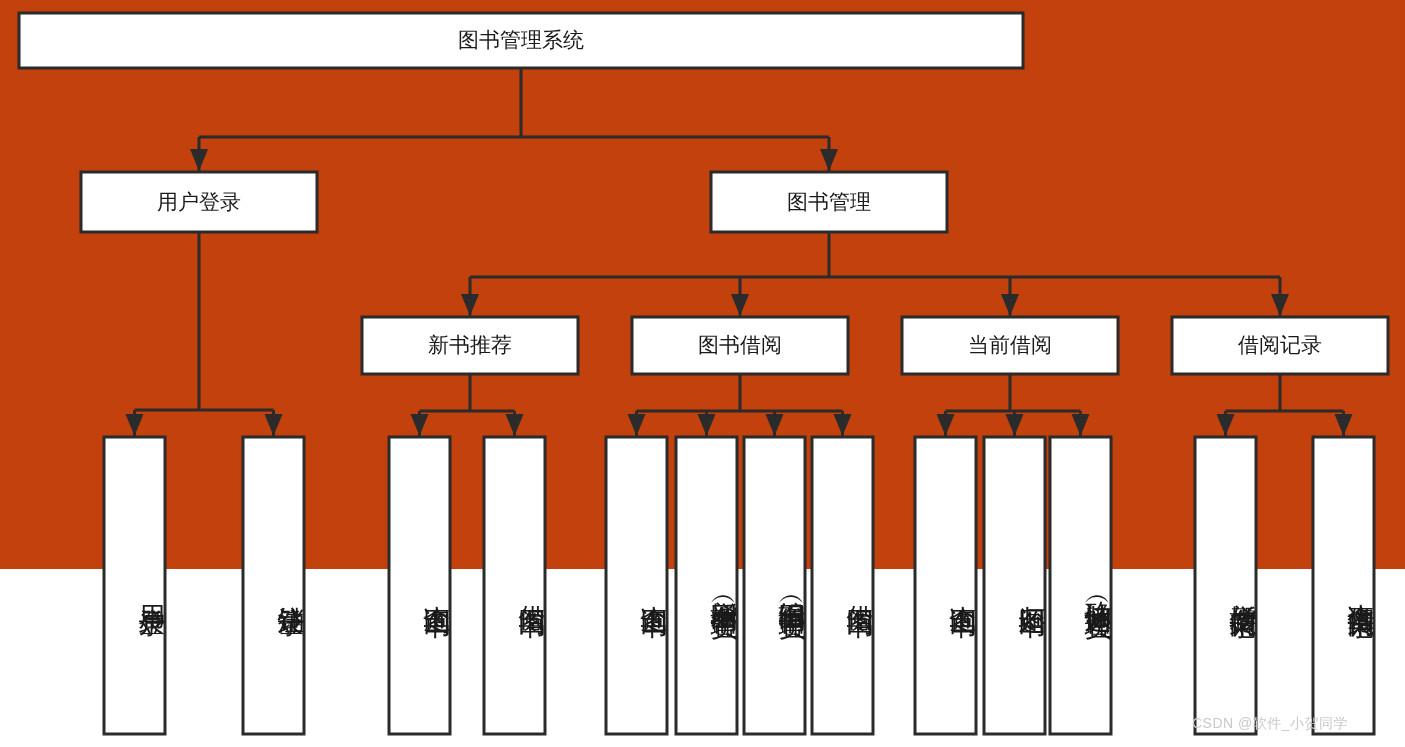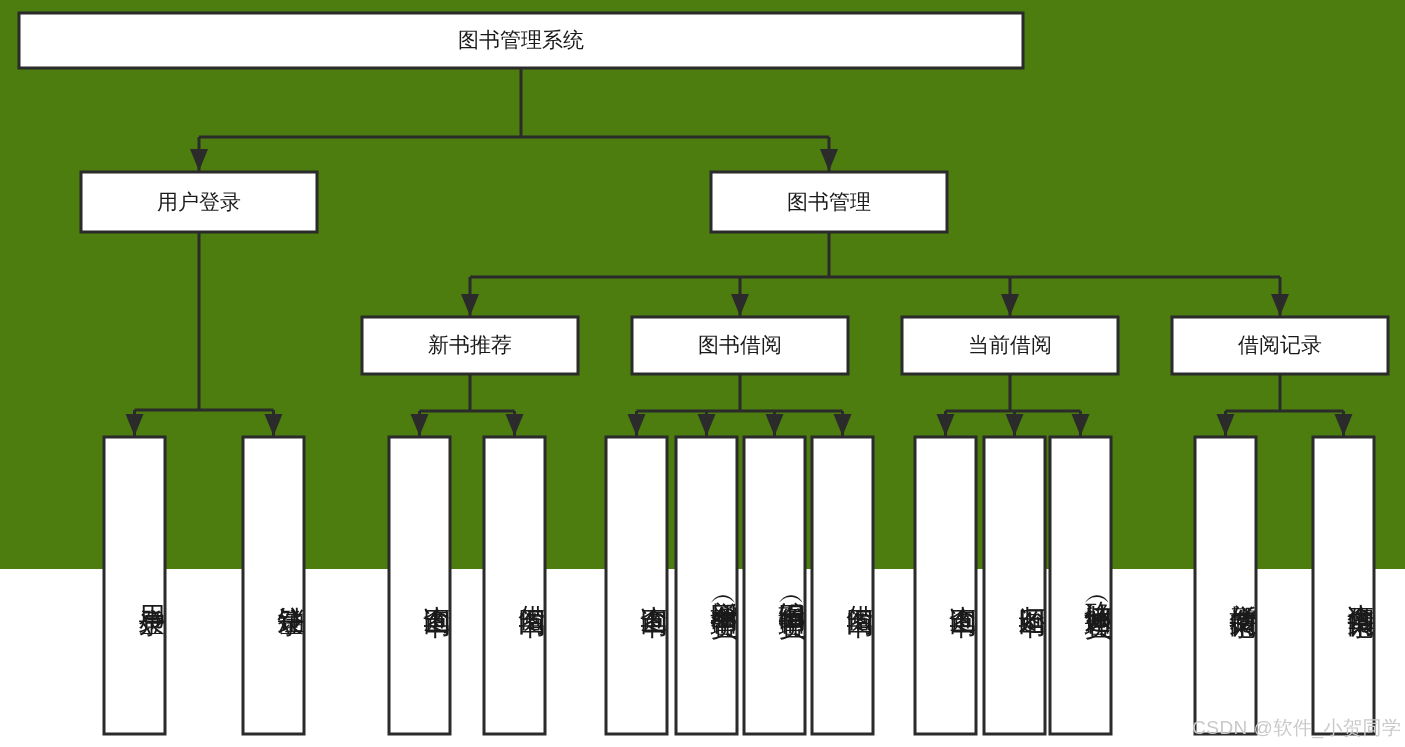--- a/index.html
+++ b/index.html
@@ -11,21 +11,21 @@
     width: 1405px;
     height: 747px;
     font-family: "Liberation Sans", "DejaVu Sans", sans-serif;
     overflow: hidden;
     position: relative;
   }
   #diagram-root {
     position: relative;
     width: 1405px;
     height: 569px;
-    background: #4d7c0f;
+    background: #c2410c;
   }
   svg#flow {
     position: absolute;
     left: 0;
     top: 0;
     width: 1405px;
     height: 747px;
     display: block;
   }
   .node-box {
@@ -61,21 +61,21 @@
     letter-spacing: 2px;
     display: flex;
     align-items: flex-start;
     justify-content: center;
     white-space: nowrap;
     pointer-events: none;
   }
   .watermark {
     position: absolute;
     font-family: "Liberation Sans", "DejaVu Sans", sans-serif;
-    font-size: 19px;
+    font-size: 14px;
     color: #c9c9c9;
     white-space: nowrap;
     letter-spacing: 0.5px;
   }
 </style>
 </head>
 <body>
 
 <div id="diagram-root">
 

